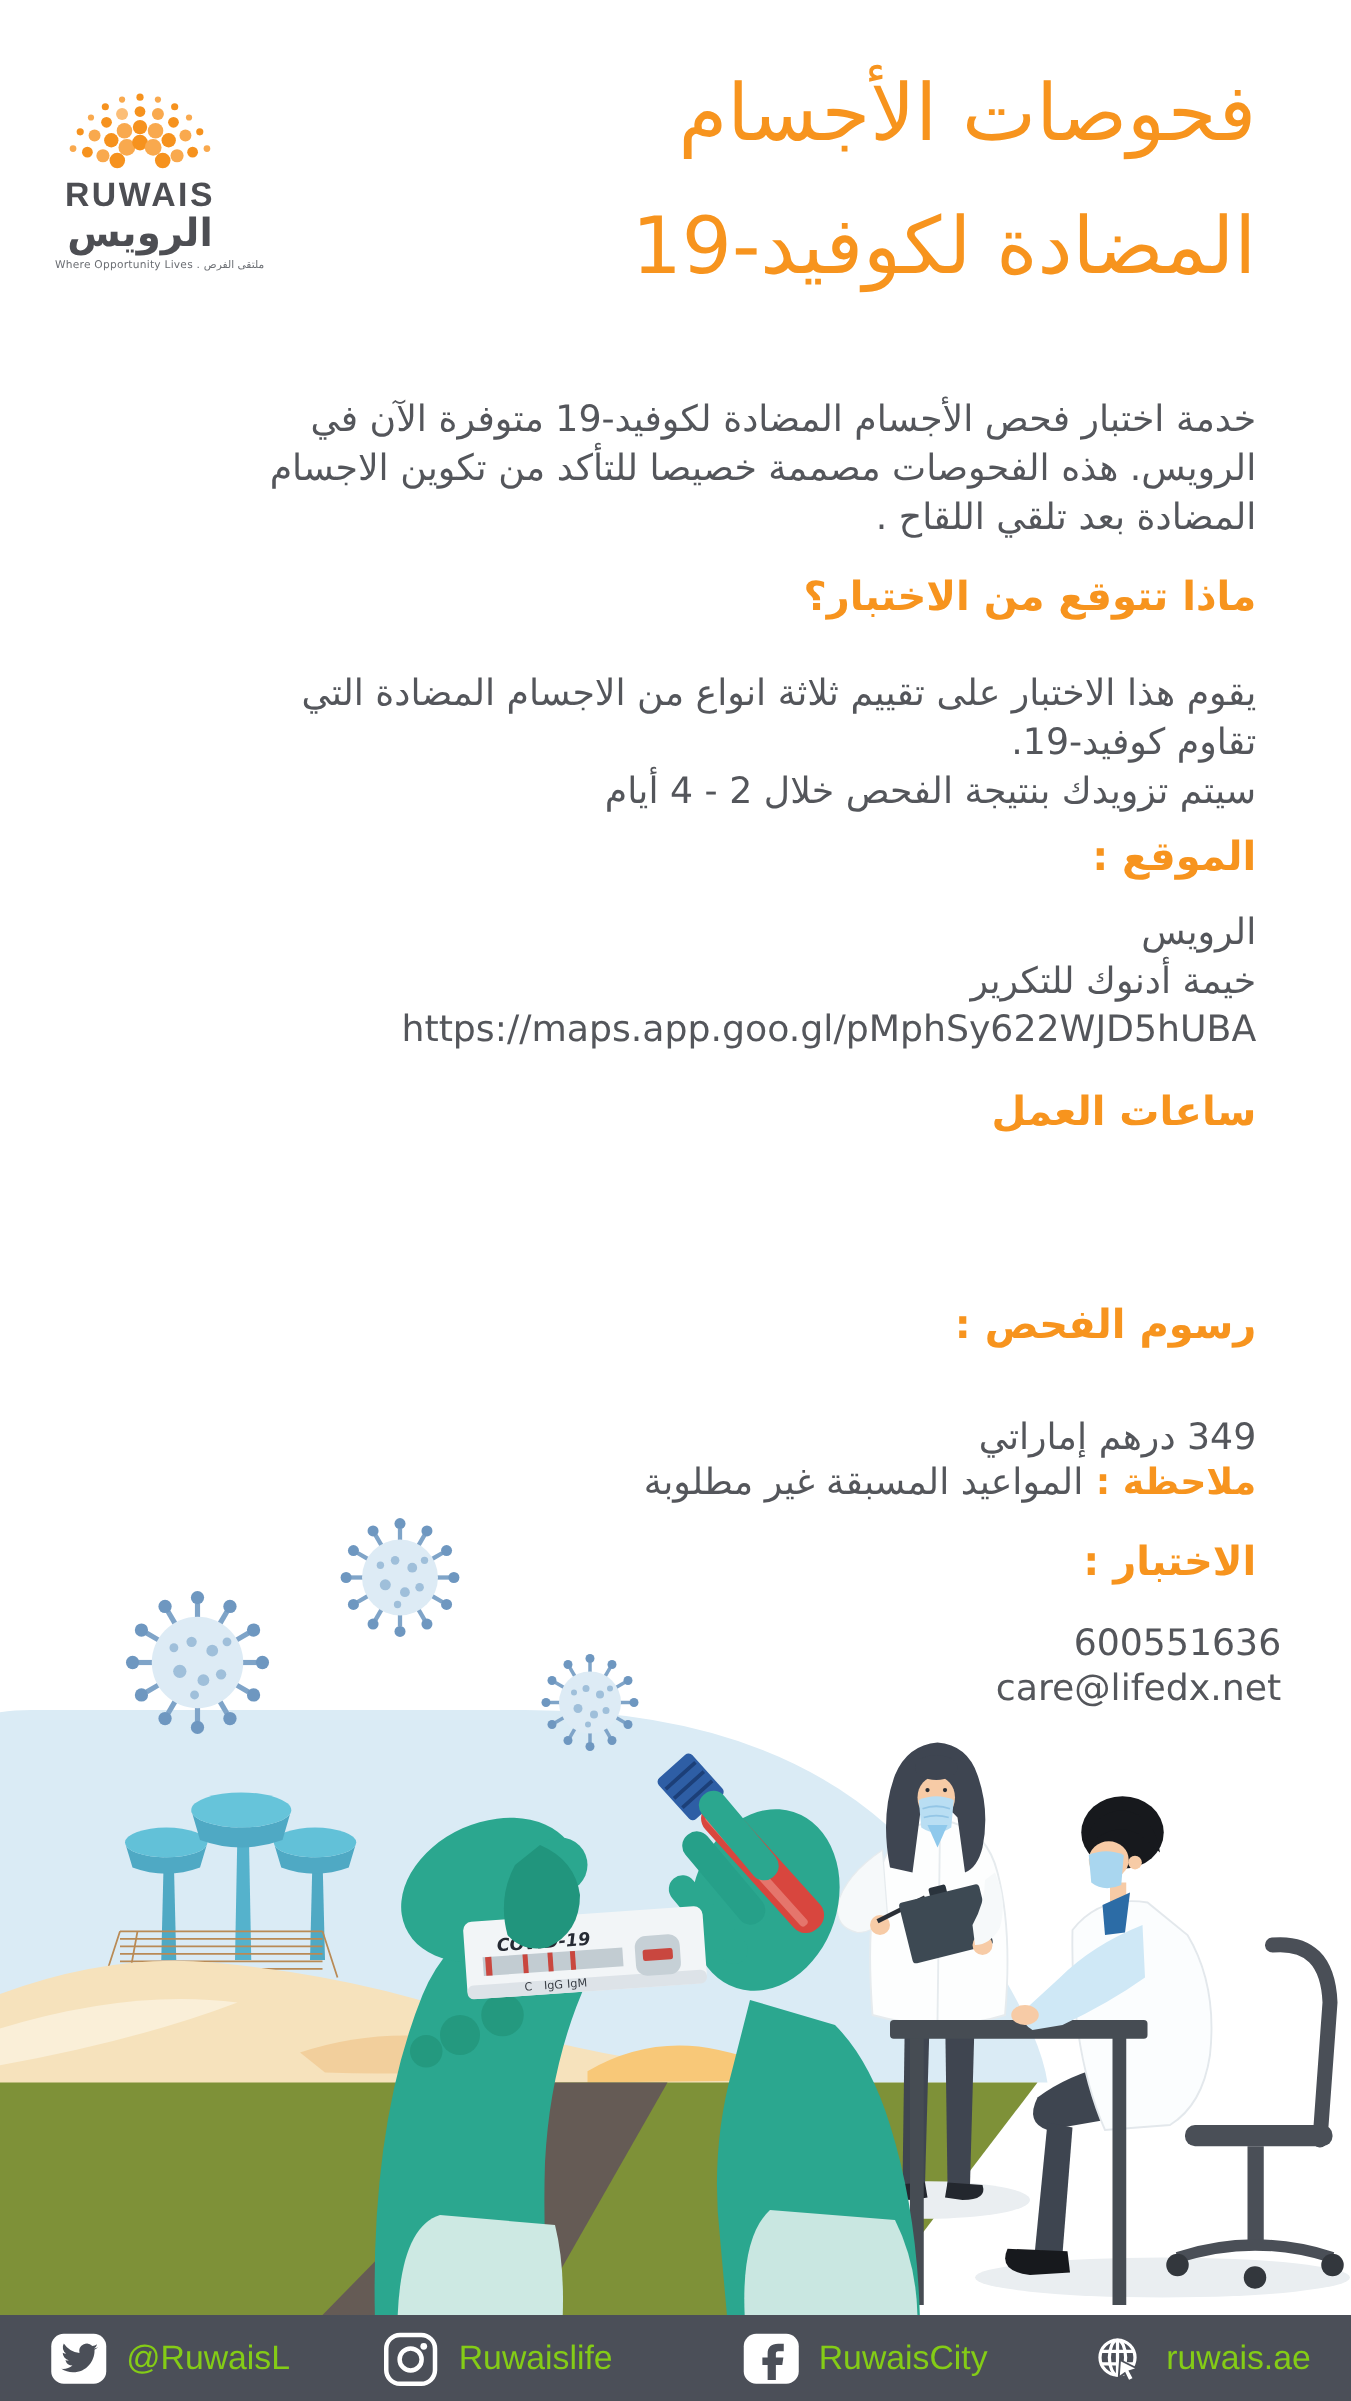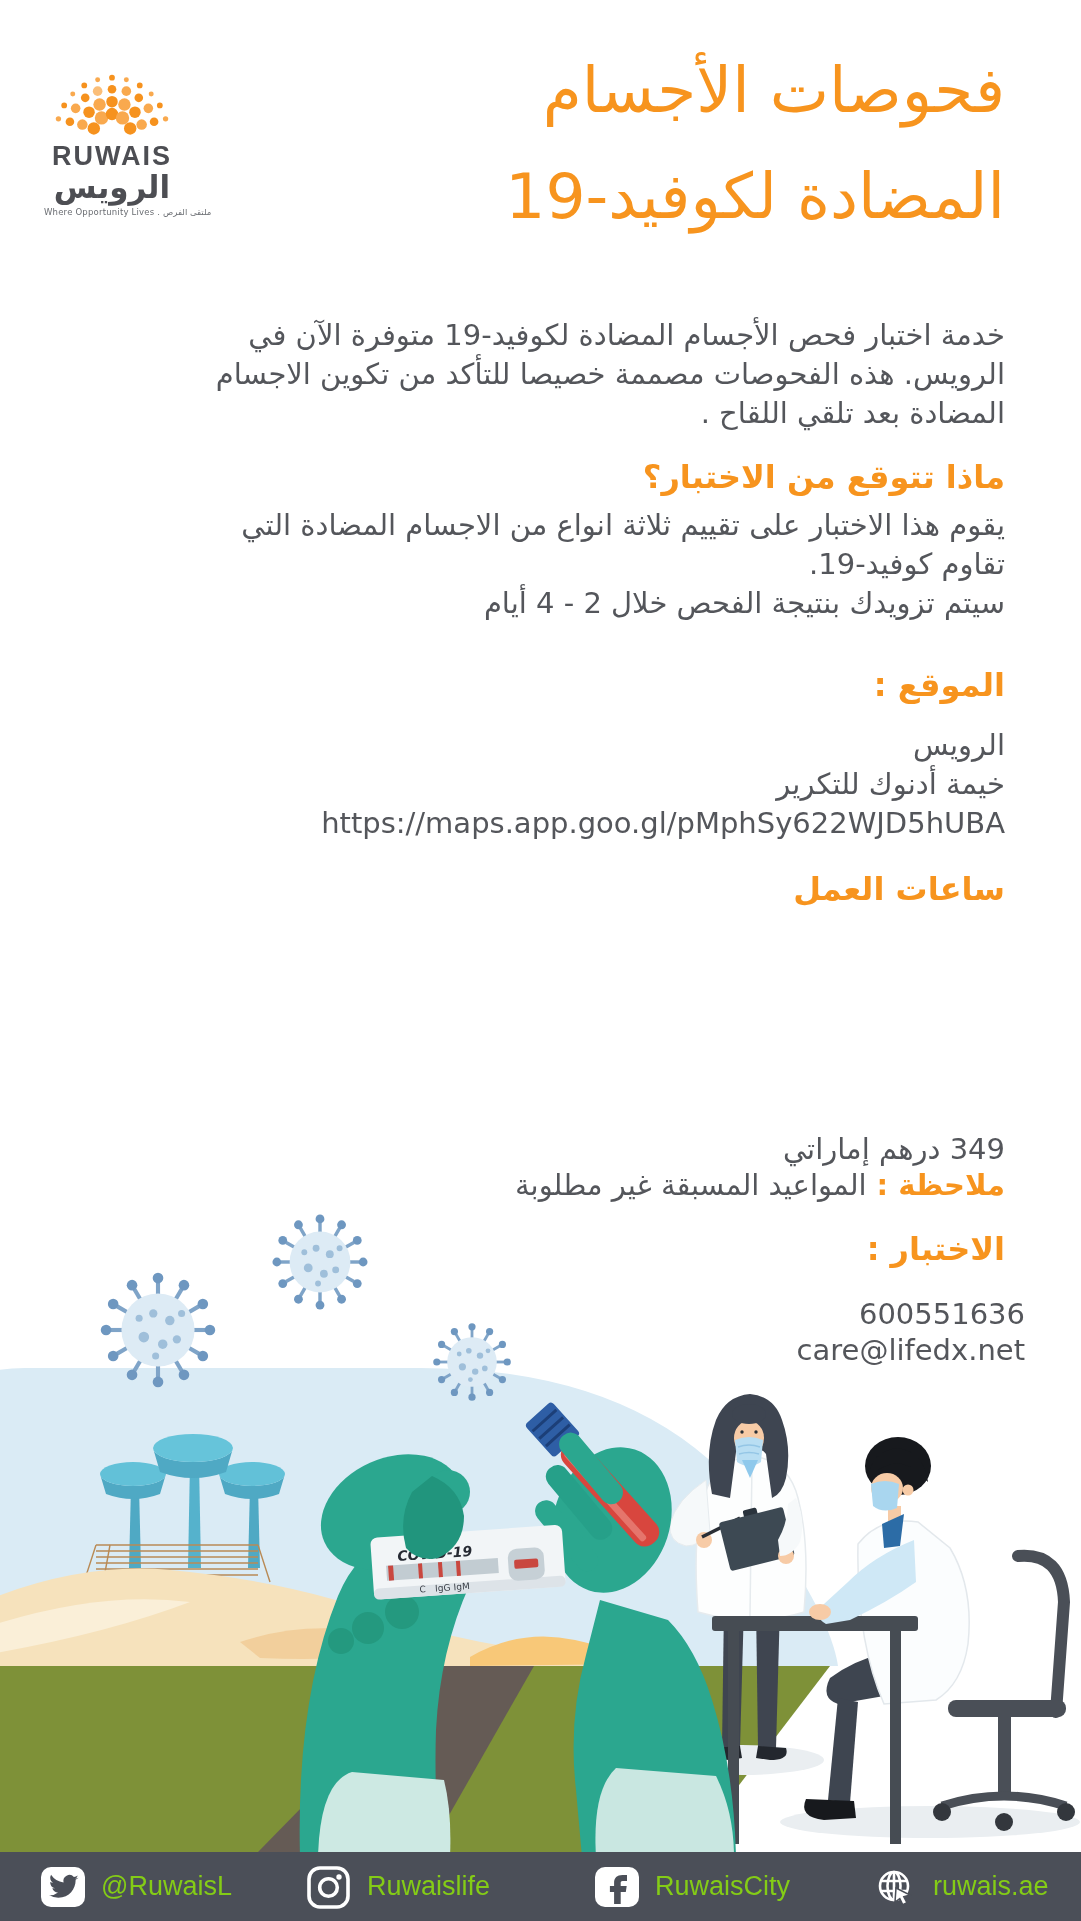--- a/index.html
+++ b/index.html
@@ -80,37 +80,38 @@
     <div>المضادة لكوفيد-19</div>
   </div>
 
   <div class="abs ar body-txt" style="top:316px;">
     <div>خدمة اختبار فحص الأجسام المضادة لكوفيد-19 متوفرة الآن في</div>
     <div>الرويس. هذه الفحوصات مصممة خصيصا للتأكد من تكوين الاجسام</div>
     <div>المضادة بعد تلقي اللقاح .</div>
   </div>
 
   <div class="abs ar sec-h" style="top:458px;">ماذا تتوقع من الاختبار؟</div>
-  <div class="abs ar body-txt" style="top:506px;">
+  <div class="abs ar body-txt" style="top:535px;">
     <div>يقوم هذا الاختبار على تقييم ثلاثة انواع من الاجسام المضادة التي</div>
     <div>تقاوم كوفيد-19.</div>
     <div>سيتم تزويدك بنتيجة الفحص خلال 2 - 4 أيام</div>
   </div>
 
   <div class="abs ar sec-h" style="top:666px;">الموقع :</div>
   <div class="abs ar body-txt" style="top:726px;">
     <div>الرويس</div>
     <div>خيمة أدنوك للتكرير</div>
     <div>https://maps.app.goo.gl/pMphSy622WJD5hUBA</div>
   </div>
 
   <div class="abs ar sec-h" style="top:870px;">ساعات العمل</div>
   <div class="abs ar body-txt" style="top:932px;">
   </div>
 
+  <div class="abs ar sec-h" style="top:1040px;">رسوم الفحص :</div>
   <div class="abs ar body-txt" style="top:1098px;margin-top:32px;">349 درهم إماراتي</div>
 
   <div class="abs ar body-txt" style="top:1166px;">
     <span class="note-label">ملاحظة :</span><span>المواعيد المسبقة غير مطلوبة</span>
   </div>
 
   <div class="abs ar sec-h" style="top:1230px;">الاختبار :</div>
   <div class="abs ar contact" style="top:1296px;">
     <div>600551636</div>
     <div>care@lifedx.net</div>

